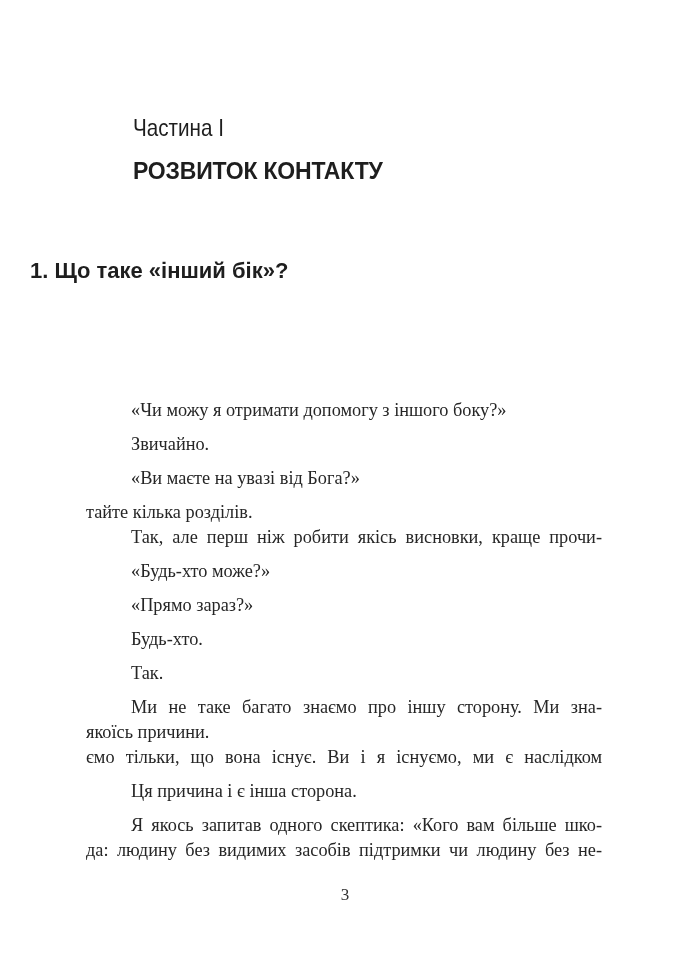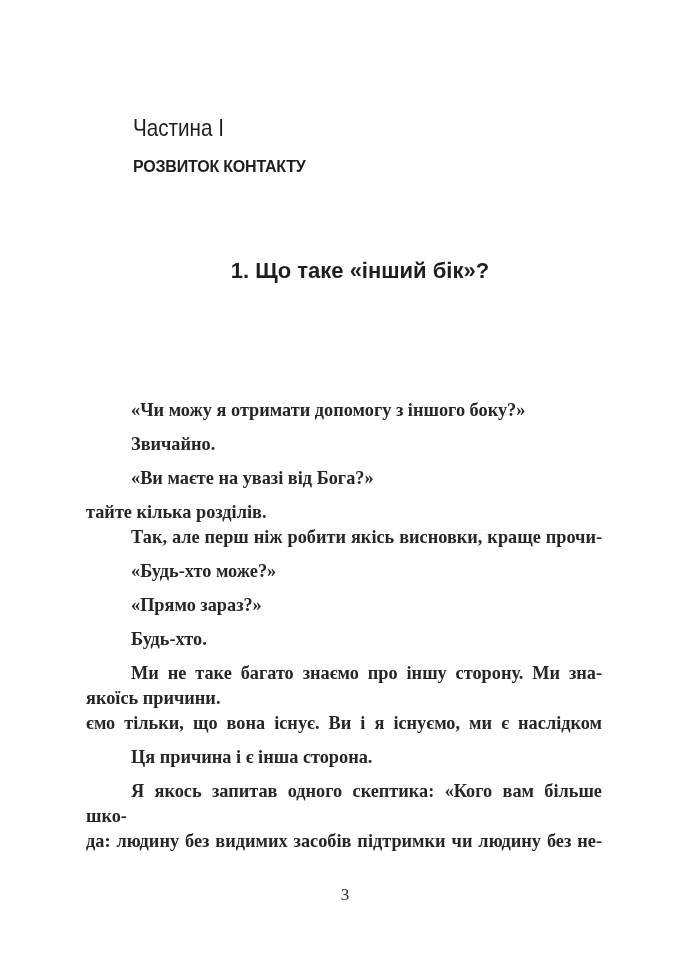--- a/index.html
+++ b/index.html
@@ -14,45 +14,44 @@
     .part-label {
       position: absolute; left: 133px; top: 114px;
       font-family: "Liberation Sans", sans-serif;
       font-size: 24px; font-weight: normal;
       transform: scaleX(0.86); transform-origin: left top;
       white-space: nowrap; color: #1e1e1e;
     }
     .part-title {
       position: absolute; left: 133px; top: 158px;
       font-family: "Liberation Sans", sans-serif;
-      font-size: 16px; font-weight: bold;
+      font-size: 23px; font-weight: bold;
       white-space: nowrap; color: #1e1e1e;
       letter-spacing: -0.2px;
     }
     .chapter-title {
       position: absolute; left: 0; width: 690px; top: 258px;
-      text-align: center;
       font-family: "Liberation Sans", sans-serif;
       font-size: 22px; font-weight: bold;
       white-space: nowrap; color: #1e1e1e;
       padding-left: 30px; box-sizing: border-box;
     }
     .body-text {
       position: absolute; left: 86px; top: 398px; width: 516px;
       font-family: "Liberation Serif", serif;
       font-size: 18.3px; line-height: 25px;
       color: #262626;
     }
     .para {
       margin: 0 0 9px 0;
       text-indent: 45px;
       text-align: justify;
       hyphens: manual;
     }
-    .para .line { display: block; text-align: justify; text-align-last: justify; font-weight: bold; }
+    .para .line { display: block; text-align: justify; text-align-last: justify; }
     .para .line.last { text-align-last: left; }
     .para .line.first { text-indent: 45px; }
     .page-number {
       position: absolute; left: 0; width: 690px; top: 885px;
       text-align: center;
       font-family: "Liberation Serif", serif;
       font-size: 17px; color: #333;
     }
   </style>
 </head>
@@ -79,20 +78,23 @@
     </p>
     <p class="para">
       <span class="line first last">«Будь-хто може?»</span>
     </p>
     <p class="para">
       <span class="line first last">«Прямо зараз?»</span>
     </p>
     <p class="para">
       <span class="line first last">Будь-хто.</span>
     </p>
+    <p class="para">
+      <span class="line first last">Так.</span>
+    </p>
     <p class="para" style="text-indent:0">
       <span class="line first">Ми не таке багато знаємо про іншу сторону. Ми зна-</span>
       <span class="line last">якоїсь причини.</span>
       <span class="line">ємо тільки, що вона існує. Ви і я існуємо, ми є наслідком</span>
     </p>
     <p class="para">
       <span class="line first last">Ця причина і є інша сторона.</span>
     </p>
     <p class="para" style="text-indent:0">
       <span class="line first">Я якось запитав одного скептика: «Кого вам більше шко-</span>

